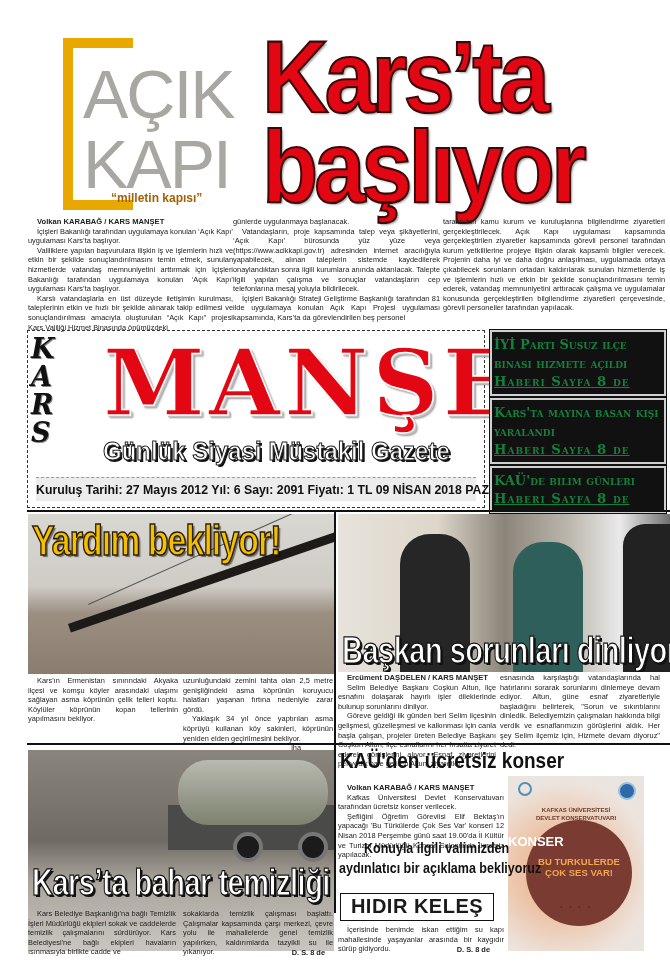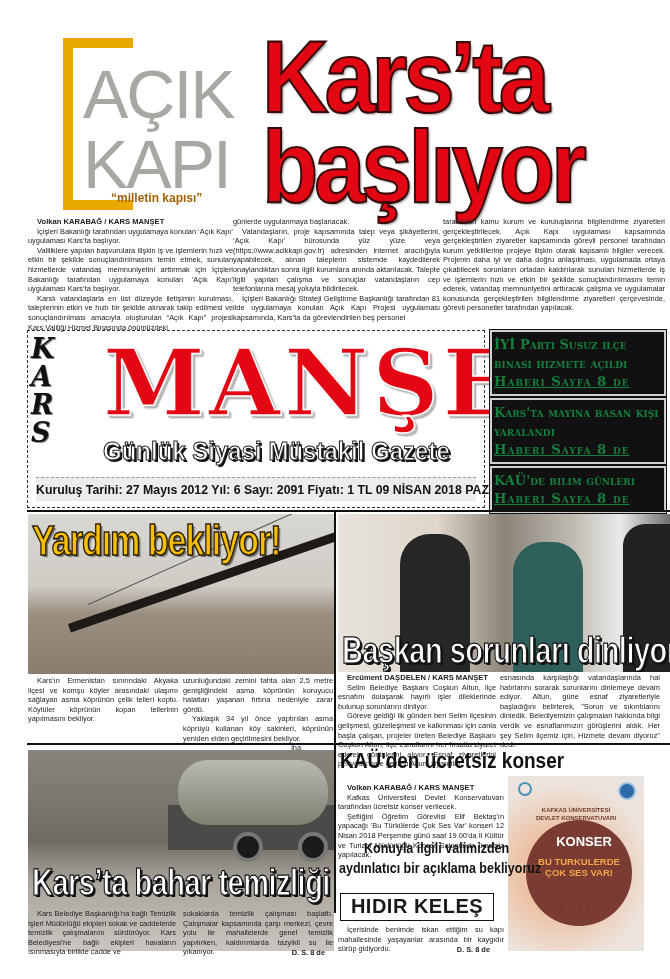--- a/index.html
+++ b/index.html
@@ -58,21 +58,21 @@
 
   #truck-photo { left:28px; top:750px; width:306px; height:201px; background: linear-gradient(180deg,#8a857c 0%,#6f6a63 45%,#a9a49b 65%,#c9c6c1 100%); }
   #truck-photo .tank { position:absolute; left:150px; top:10px; width:150px; height:65px; background:linear-gradient(180deg,#b8bab0,#7d816f); border-radius:30px; }
   #truck-photo .cab { position:absolute; left:140px; top:55px; width:170px; height:45px; background:#4a4a48; }
   #truck-photo .wheel { position:absolute; top:82px; width:30px; height:30px; border-radius:50%; background:#1b1b1b; border:4px solid #777; }
   #truck-photo .title { left:4px; top:112px; font-size:29px; color:#fff; -webkit-text-stroke:1px #111; text-shadow:2px 2px 0 #111; letter-spacing:-0.5px; }
 
   #poster { left:508px; top:776px; width:136px; height:175px; background: radial-gradient(circle at 40% 55%, #e9a883 0%, #ecc3a7 35%, #ece3dc 70%, #e9e5e2 100%); overflow:hidden; }
   #poster .circle { position:absolute; left:18px; top:44px; width:106px; height:106px; border-radius:50%; background:#7a3c32; }
   #poster .uni { position:absolute; left:0; top:30px; width:136px; text-align:center; font-size:6px; font-weight:bold; color:#6d3b2e; line-height:8px; }
-  #poster .konser { position:absolute; left:0; top:58px; width:152px; text-align:center; font-size:13px; font-weight:bold; color:#fff; }
+  #poster .konser { position:absolute; left:0; top:58px; width:152px; text-align:left; font-size:13px; font-weight:bold; color:#fff; }
   #poster .song { position:absolute; left:18px; top:80px; width:106px; text-align:center; font-size:9.5px; font-weight:bold; color:#f2a54a; line-height:11px; }
   #poster .dots { position:absolute; left:0; top:126px; width:136px; text-align:center; font-size:8px; color:#5e2f27; letter-spacing:2px; }
   #poster .logo-l { position:absolute; left:10px; top:6px; width:14px; height:14px; border-radius:50%; border:2px solid #4c93b8; }
   #poster .logo-r { position:absolute; left:110px; top:6px; width:18px; height:18px; border-radius:50%; background:#2e6aa8; border:2px solid #9ac0e0; }
 
   .section-title { position:absolute; font-family:"Liberation Sans", sans-serif; font-weight:bold; white-space:nowrap; color:#111; transform:scaleY(1.2); transform-origin:left top; }
   #hidir { left:340px; top:893px; width:154px; height:28px; border:1.5px solid #111; text-align:center; font-weight:bold; font-size:20px; line-height:25px; letter-spacing:0.5px; }
 </style>
 </head>
 <body>

